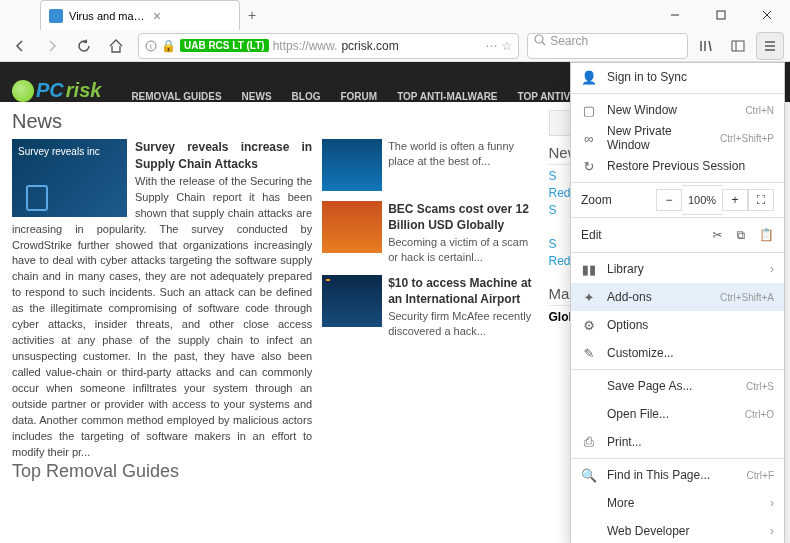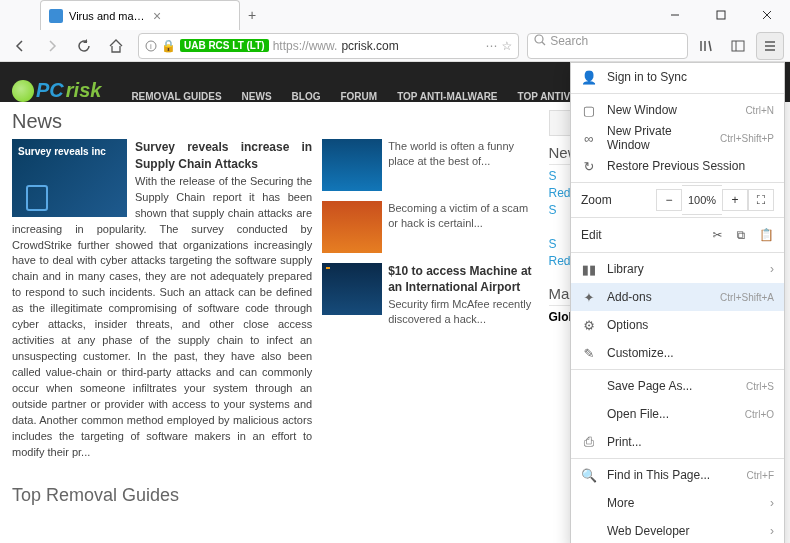--- a/index.html
+++ b/index.html
@@ -36,35 +36,35 @@
 .nav { display:flex; margin-left:20px; gap:0; }
 .nav-item { color:#ccc; font-size:10px; padding:0 10px; font-weight:600; }
 
 .page { display:flex; padding: 8px 12px; gap:12px; }
 .main { flex: 1.6; }
 .h-news { font-size:20px; color:#555; margin-bottom:6px; font-weight:400; }
 .cols { display:flex; gap:10px; }
 .col1 { flex: 1.4; }
 .col2 { flex: 1; display:flex; flex-direction:column; gap:10px; }
 .article1 { font-size:11px; color:#444; line-height:1.45; text-align:justify; }
-.thumb-big { float:left; width:115px; height:78px; background: linear-gradient(135deg,#0a3d62,#1e5a8e); margin:0 8px 2px 0; color:#fff; font-size:10px; padding:6px; font-weight:700; display:flex; flex-direction:column; justify-content:space-between;}
+.thumb-big { float:left; width:115px; height:78px; background: linear-gradient(135deg,#0a3d62,#1e5a8e); margin:0 8px 2px 0; color:#fff; font-size:10px; padding:6px; font-weight:400; display:flex; flex-direction:column; justify-content:space-between;}
 .thumb-big::after{content:"";display:block;width:18px;height:22px;border:2px solid #5aa9e6;border-radius:3px;margin-left:8px;}
 .t1 { font-size:12px; font-weight:bold; color:#333; }
 .small-article { display:flex; gap:6px; }
 .thumb { width:60px; height:52px; flex-shrink:0; }
 .th-a{background:linear-gradient(180deg,#0b4a7a,#1276b8);}
 .th-b{background:linear-gradient(180deg,#c94f1d,#e67e22);}
 .th-c{background:linear-gradient(180deg,#0a2a4a,#164b7a); position:relative;}
 .th-c::before{content:"";position:absolute;top:4px;left:4px;background:#f39c12;color:#fff;font-size:6px;padding:1px 2px;}
 .small-article .txt { font-size:11px; color:#555; line-height:1.35; }
 .small-article .t2 { font-weight:bold; font-size:12px; color:#333; display:block; margin-bottom:2px; }
 .sidebar { flex: 0.7; font-size:12px; }
 .sidebar h3 { font-size:15px; color:#555; margin-bottom:4px; font-weight:400; border-bottom:1px solid #e5e5e5; padding-bottom:3px;}
 .sidebar a { color:#2c9cd6; text-decoration:none; display:block; margin:3px 0; }
-.h-top { font-size:18px; color:#666; margin-top:24px; }
+.h-top { font-size:18px; color:#666; margin-top:0; }
 
 
 .menu { position:absolute; top:0; right:5px; width:215px; background:#fff; border:1px solid #ccc; box-shadow:0 4px 16px rgba(0,0,0,0.2); z-index:100; font-size:12px; color:#333; padding-bottom:4px; }
 .menu .row { display:flex; align-items:center; height:28px; padding:0 10px; gap:10px; }
 .menu .row.highlight { background:#e5effa; }
 .menu .sep { height:1px; background:#e0e0e0; margin:2px 0; }
 .menu .icon { width:16px; display:flex; justify-content:center; color:#666; font-size:13px; }
 .menu .label { flex:1; }
 .menu .shortcut { color:#999; font-size:10px; }
 .menu .chev { color:#999; }
@@ -203,21 +203,21 @@
           <span>With the release of the Securing the Supply Chain report it has been shown that supply chain attacks are increasing in popularity. The survey </span>
           <span>conducted by CrowdStrike further showed that organizations increasingly have to deal with cyber attacks targeting the software supply chain and in many cases, they are not adequately prepared to respond to such incidents. Such an attack can be defined as the illegitimate compromising of software code through cyber attacks, insider threats, and other close access activities at any phase of the supply chain to infect an unsuspecting customer. In the past, they have also been called value-chain or third-party attacks and can commonly occur when someone infiltrates your system through an outside partner or provider with access to your systems and data. Another common method employed by malicious actors includes the targeting of software makers in an effort to modify their pr...</span>
         </div>
         <div class="col2">
           <div class="small-article">
             <div class="thumb th-a"></div>
             <div class="txt"><span>The world is often a funny place at the best of...</span></div>
           </div>
           <div class="small-article">
             <div class="thumb th-b"></div>
-            <div class="txt"><span>Becoming a victim of a scam or hack is certainl...</span></div>
+            <div class="txt"><span class="t2">BEC Scams cost over 12 Billion USD Globally</span><span>Becoming a victim of a scam or hack is certainl...</span></div>
           </div>
           <div class="small-article">
             <div class="thumb th-c"></div>
             <div class="txt"><span class="t2">$10 to access Machine at an International Airport</span><span>Security firm McAfee recently discovered a hack...</span></div>
           </div>
         </div>
       </div>
       <div class="h-top">Top Removal Guides</div>
     </div>
 

